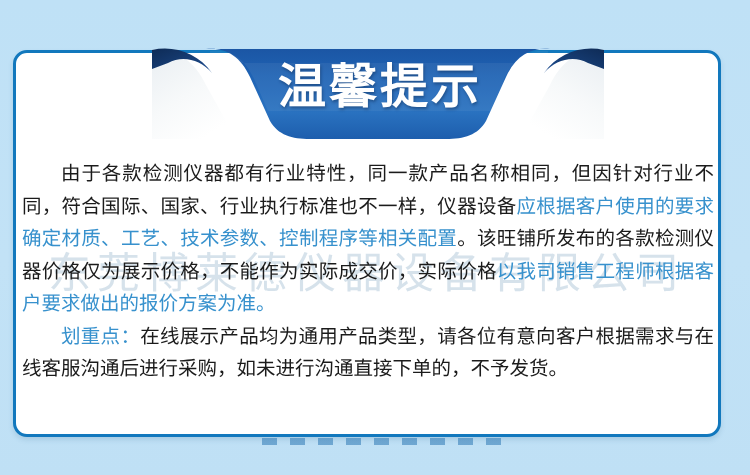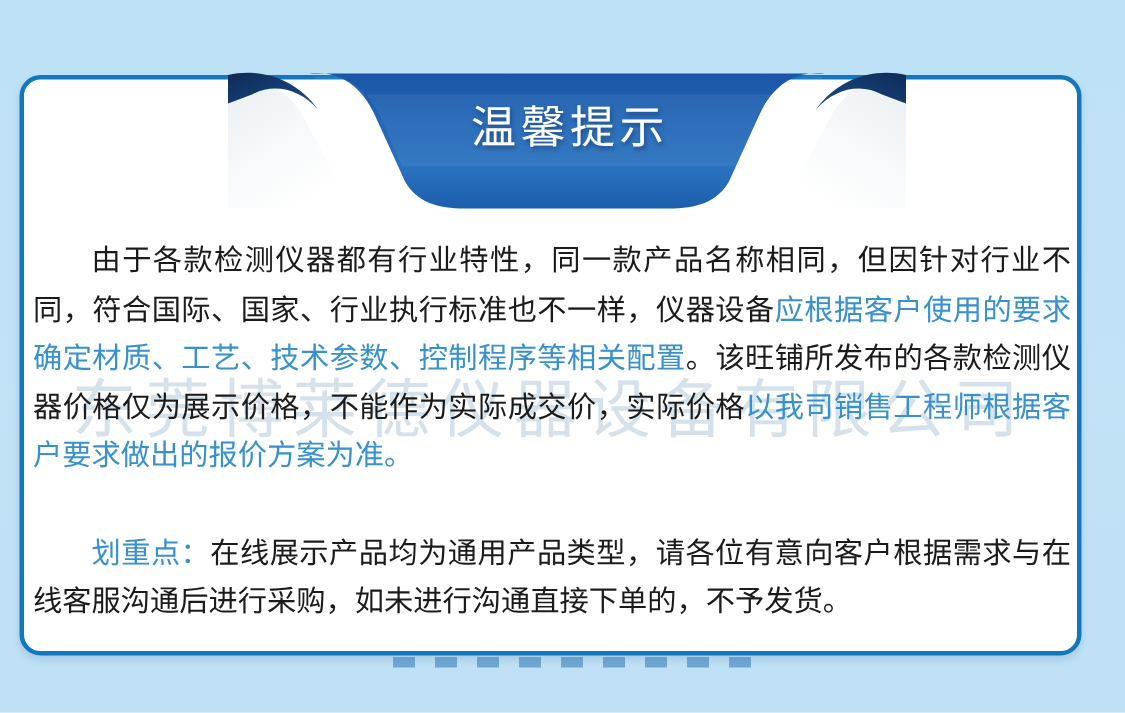--- a/index.html
+++ b/index.html
@@ -78,22 +78,22 @@
     width: 456px;
     height: 110px;
     display: flex;
     align-items: center;
     justify-content: center;
     z-index: 2;
     pointer-events: none;
   }
   .ribbon-title span {
     font-family: "DejaVu Serif", "Liberation Serif", serif;
-    font-weight: 400;
-    font-size: 30px;
+    font-weight: 700;
+    font-size: 48px;
     color: #ffffff;
     letter-spacing: 3px;
     text-shadow: 1px 2px 3px rgba(10,40,80,0.45);
     padding-left: 4px;
     padding-bottom: 4px;
   }
 
   
   .body-copy {
     position: absolute;
@@ -106,21 +106,21 @@
     color: #1b1b1b;
     font-family: "DejaVu Sans", "Liberation Sans", sans-serif;
     text-align: justify;
     text-justify: inter-ideograph;
   }
   .para {
     margin: 0;
     text-indent: 2em;
   }
   .para + .para {
-    margin-top: 32px;
+    margin-top: 0;
   }
   .hl {
     color: #3791cd;
   }
 
   
   .site-wm {
     position: absolute;
     right: 6px;
     bottom: 2px;

